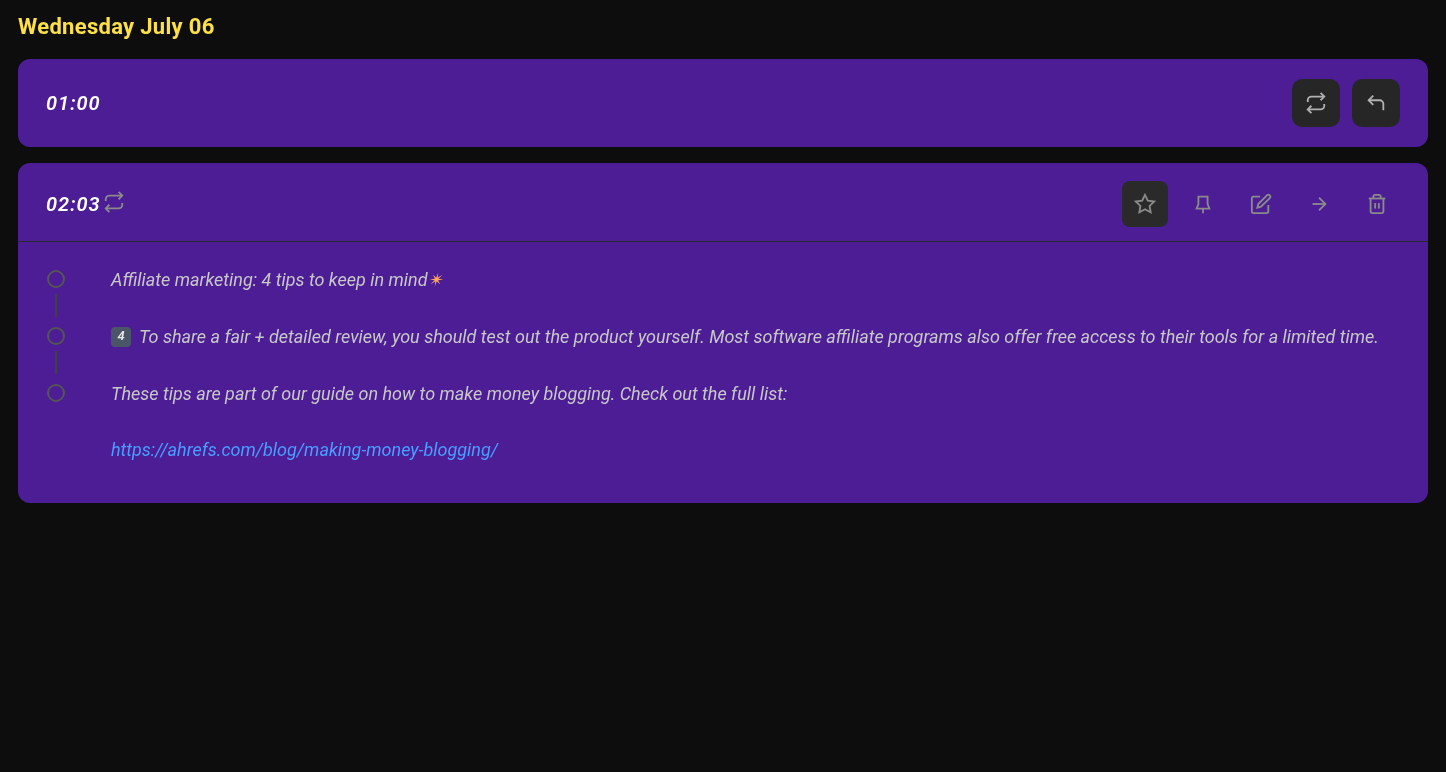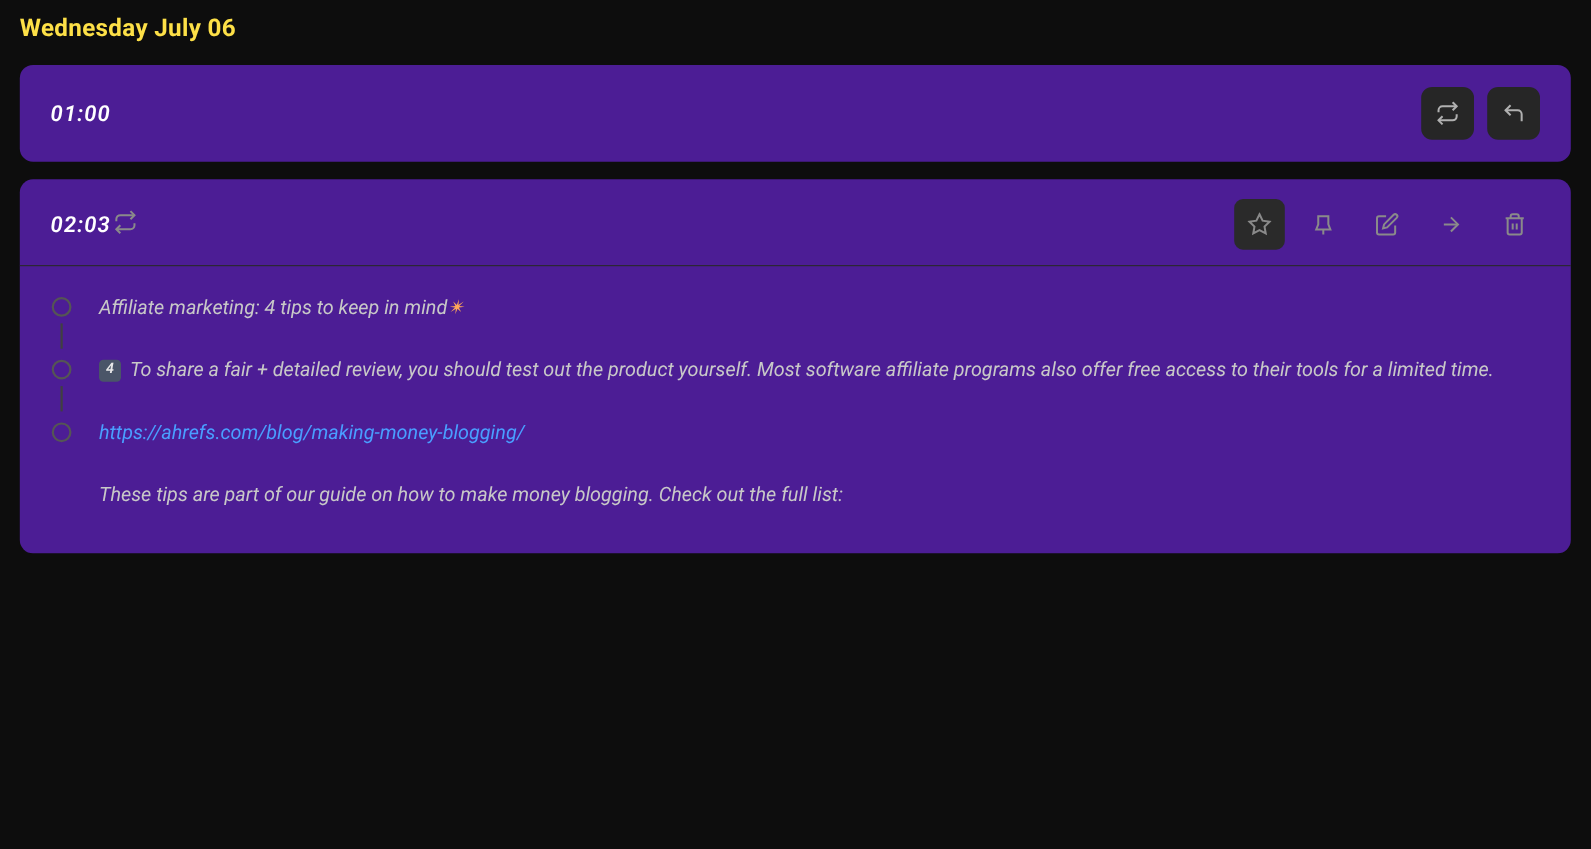--- a/index.html
+++ b/index.html
@@ -107,21 +107,21 @@
       height: 22px;
       stroke: currentColor;
       stroke-width: 2;
       fill: none;
     }
     .thread-body {
       padding: 24px 28px 10px 28px;
     }
     .thread-item {
       display: flex;
-      gap: 24px;
+      gap: 45px;
       position: relative;
     }
     .thread-marker {
       display: flex;
       flex-direction: column;
       align-items: center;
       padding-top: 4px;
       min-width: 20px;
     }
     .marker-circle {
@@ -265,18 +265,18 @@
         </div>
         <div class="thread-content">
           <p><span class="num-badge">4</span> To share a fair + detailed review, you should test out the product yourself. Most software affiliate programs also offer free access to their tools for a limited time.</p>
         </div>
       </div>
       <div class="thread-item">
         <div class="thread-marker">
           <div class="marker-circle"></div>
         </div>
         <div class="thread-content">
+          <p>These tips are part of our guide on how to make money blogging. Check out the full list:</p>
           <p><span class="link">https://ahrefs.com/blog/making-money-blogging/</span></p>
-          <p>These tips are part of our guide on how to make money blogging. Check out the full list:</p>
         </div>
       </div>
     </div>
 </div>
 
 </body></html>

